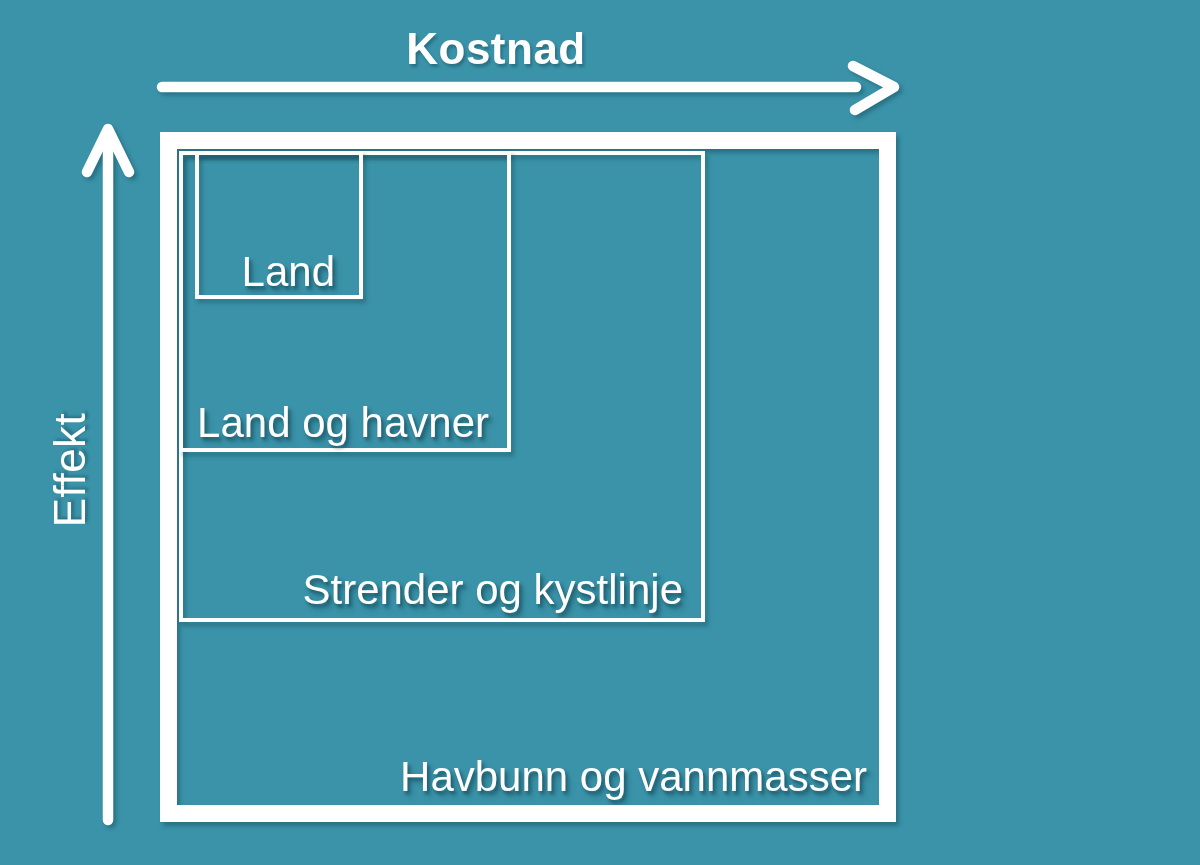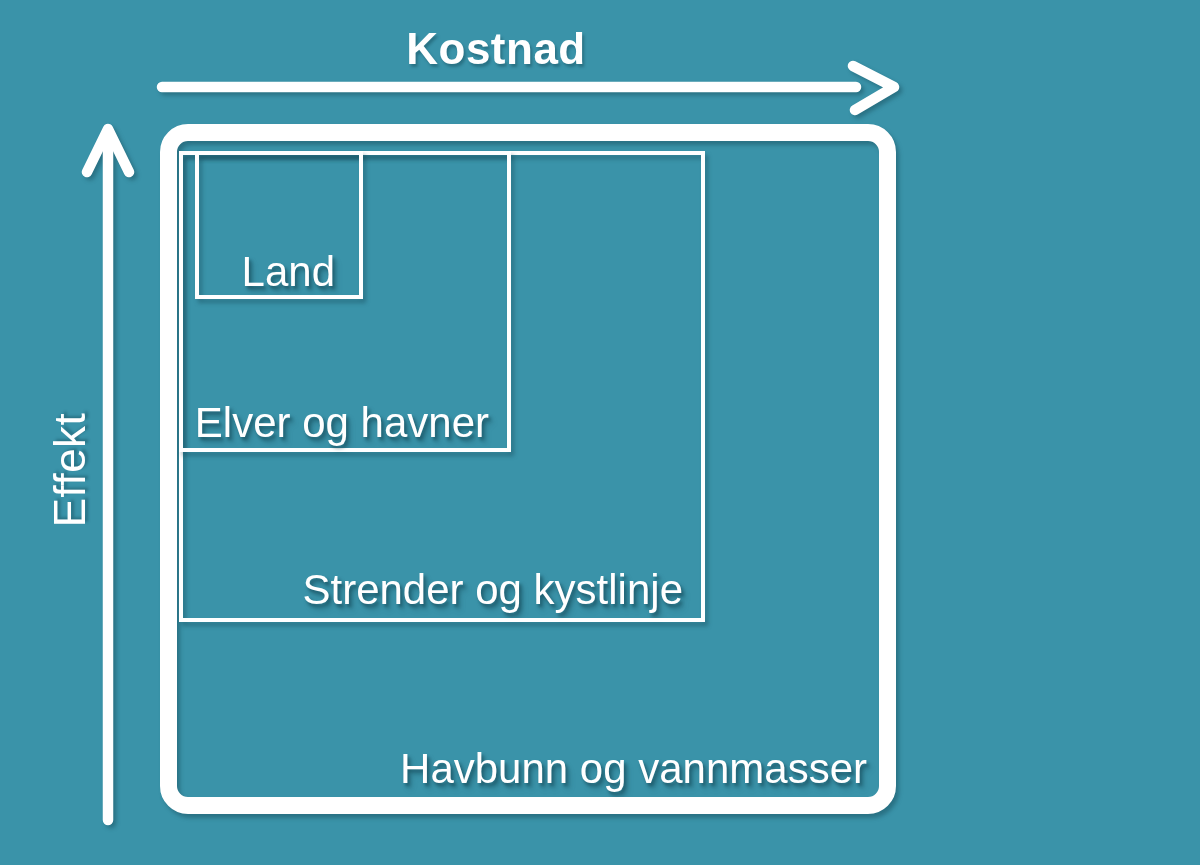--- a/index.html
+++ b/index.html
@@ -43,24 +43,23 @@
     filter: drop-shadow(3px 4px 2px var(--shadow));
   }
   .zone-label {
     color: var(--ink);
     font-size: 42px;
     line-height: 1.08;
     white-space: nowrap;
     text-shadow: 2px 3px 3px var(--shadow);
   }
   .zone-havbunn {
-    left: 160px; top: 124px; width: 736px; height: 690px;
+    left: 160px; top: 132px; width: 736px; height: 690px;
     border-width: 17px;
     padding: 16px 12px 6px 0;
-    border-radius: 28px;
   }
   .zone-strender {
     left: 179px; top: 151px; width: 526px; height: 471px;
     padding: 0 18px 6px 12px;
   }
   .zone-elver {
     left: 179px; top: 151px; width: 332px; height: 301px;
     padding: 0 18px 3px 0;
   }
   .zone-land {
@@ -90,20 +89,20 @@
 
   <div class="zone zone-havbunn">
     <span class="zone-label">Havbunn og vannmasser</span>
   </div>
 
   <div class="zone zone-strender">
     <span class="zone-label">Strender og kystlinje</span>
   </div>
 
   <div class="zone zone-elver">
-    <span class="zone-label">Elver og havner</span>
+    <span class="zone-label">Land og havner</span>
   </div>
 
   <div class="zone zone-land">
     <span class="zone-label">Land</span>
   </div>
 
 </div>
 
 </body></html>

